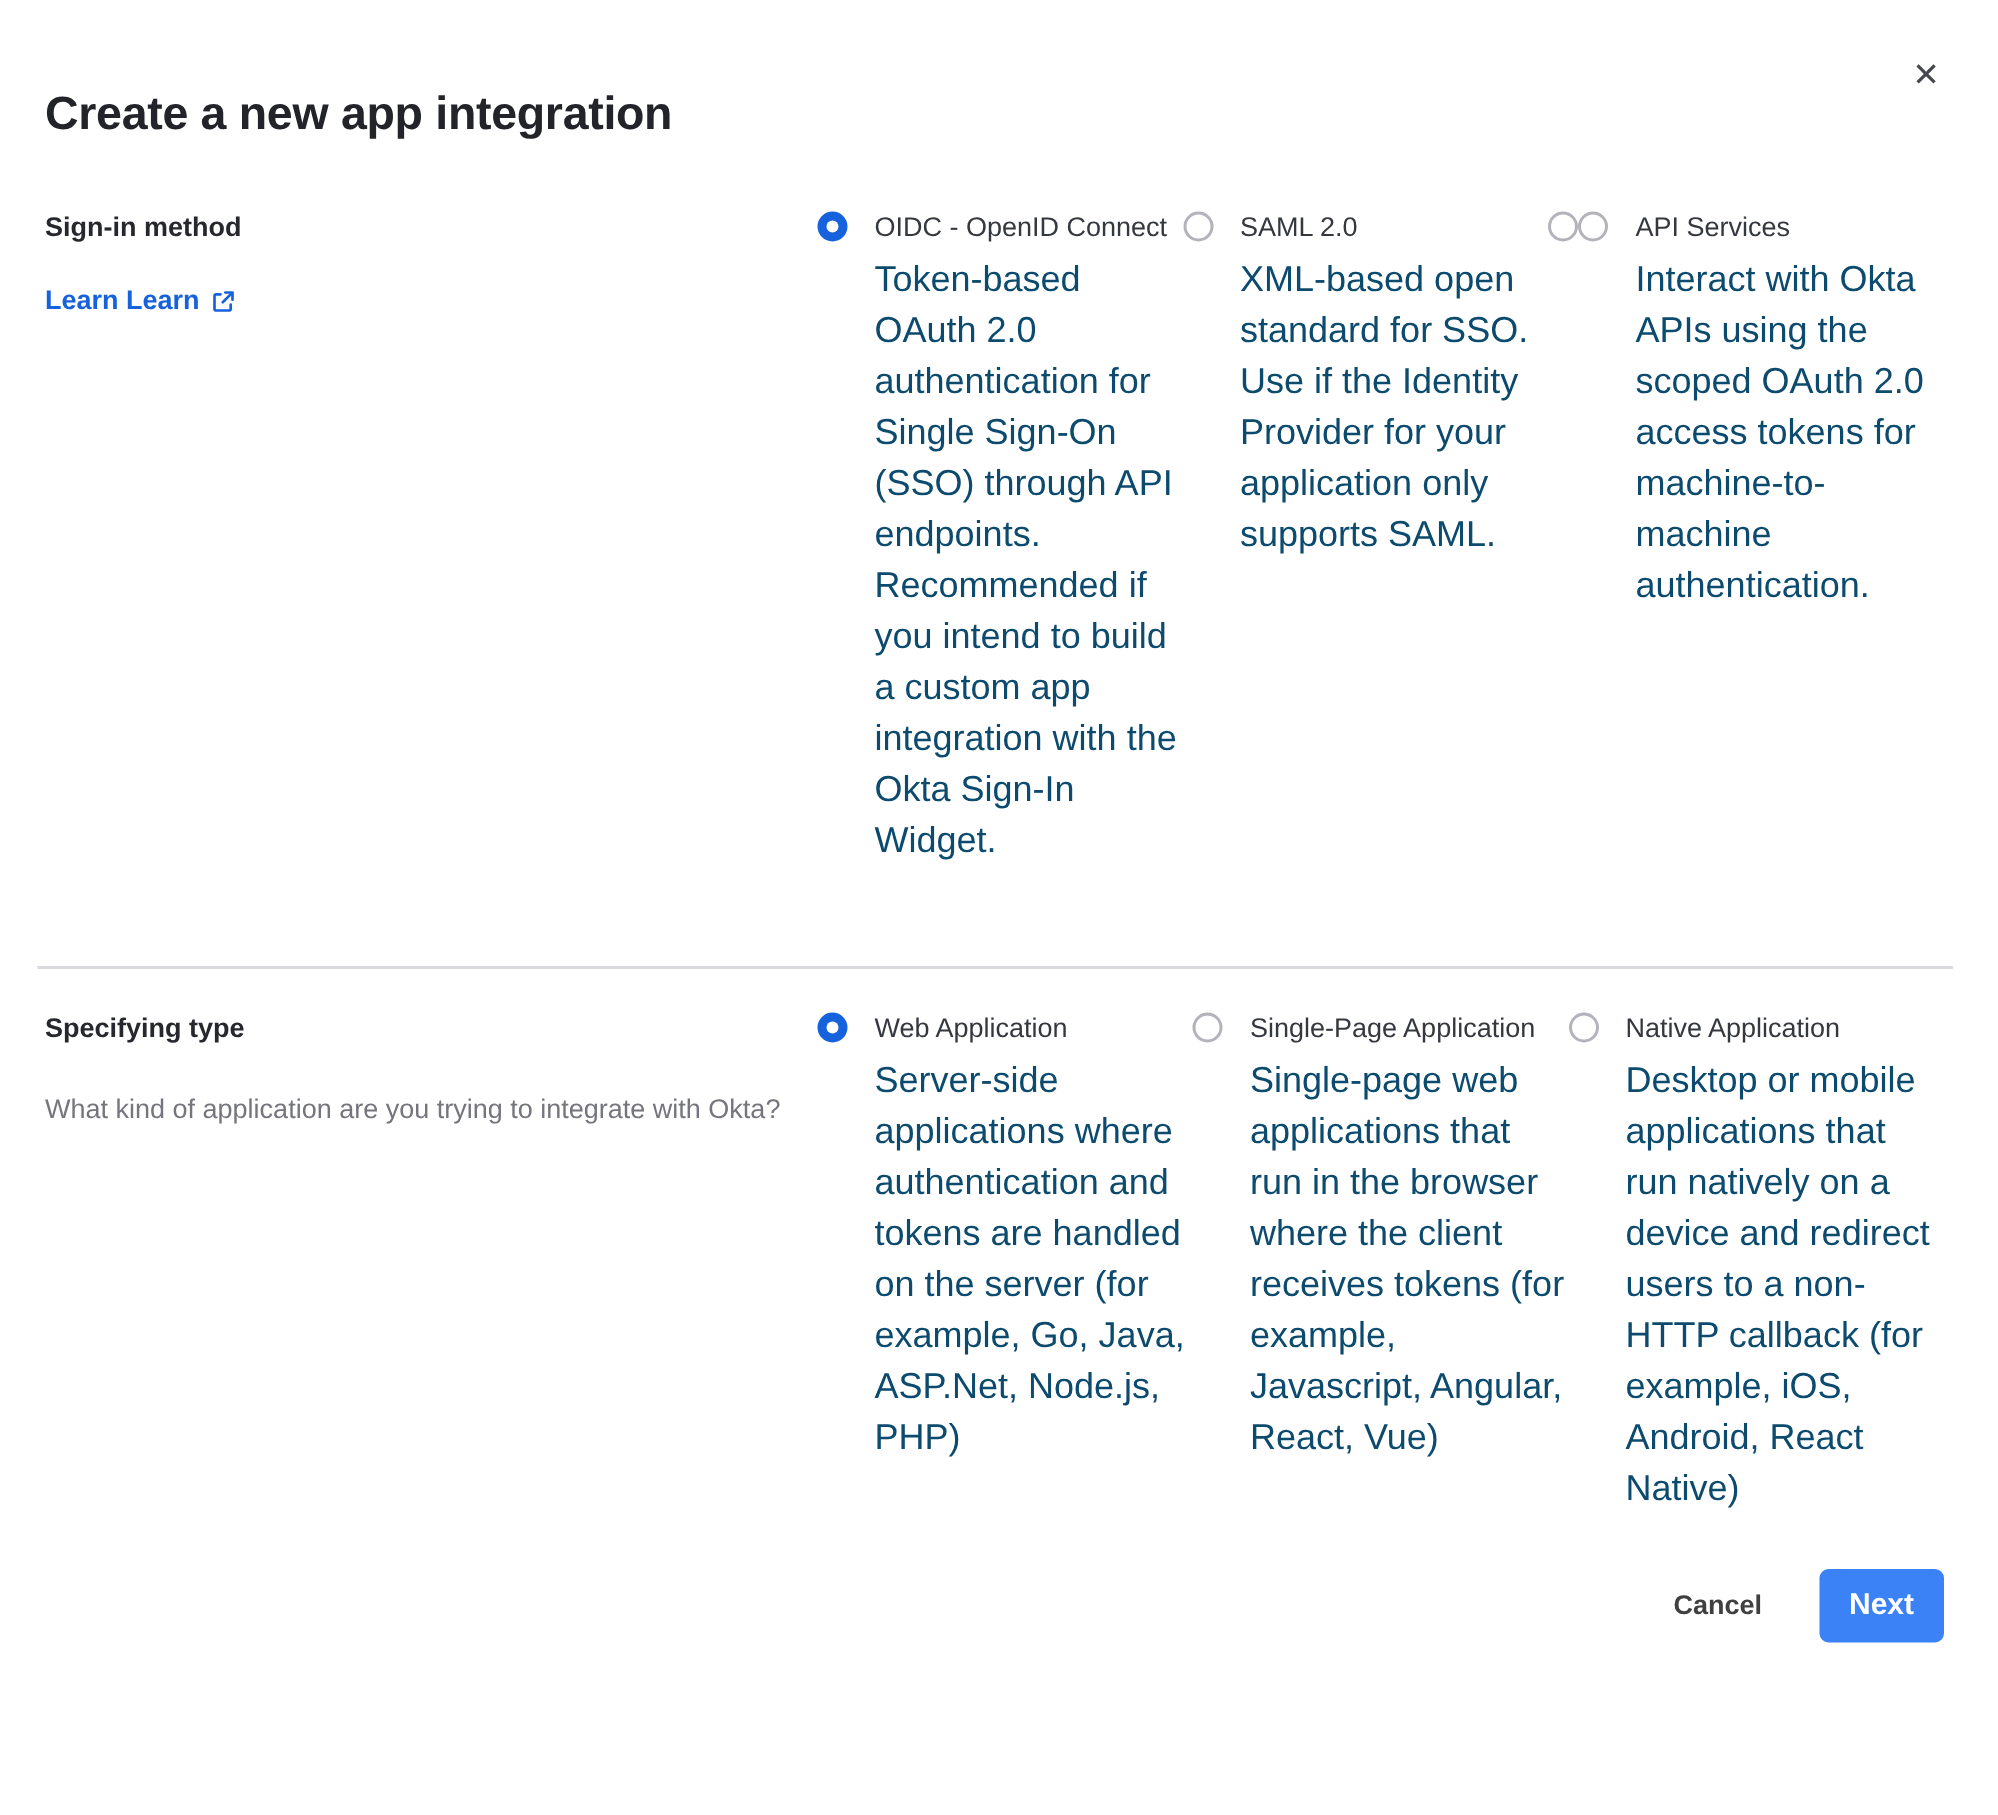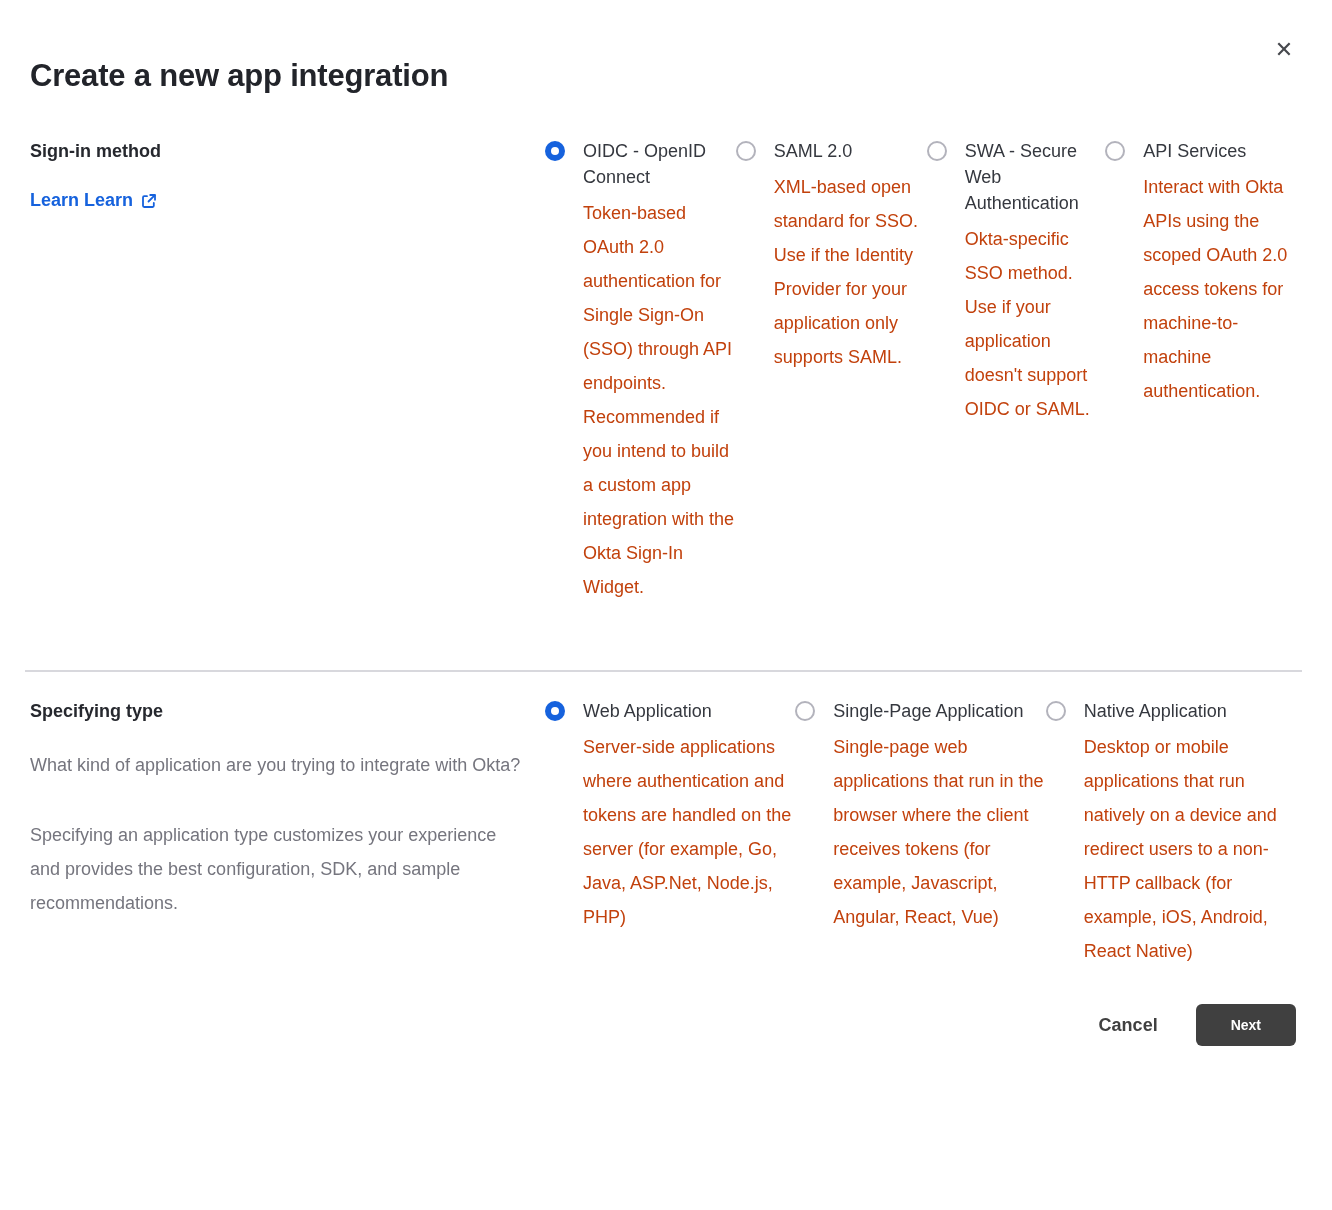--- a/index.html
+++ b/index.html
@@ -105,23 +105,23 @@
   }
   .opt-body { max-width: 705px; }
   .opt-label {
     font-size: 18px;
     line-height: 26px;
     color: #35383f;
     font-weight: 500;
     margin-bottom: 6px;
   }
   .opt-desc {
-    font-size: 18px;
+    font-size: 24px;
     line-height: 34px;
-    color: #c2410c;
+    color: #0c4a6e;
   }
   .divider {
     border: none;
     border-top: 2px solid #d8d8dd;
     margin: 40px -6px 18px -5px;
   }
   .footer {
     margin-top: 36px;
     display: flex;
     justify-content: flex-end;
@@ -131,27 +131,27 @@
     background: transparent;
     border: none;
     color: #404040;
     font-size: 18px;
     font-weight: bold;
     margin-right: 38px;
     cursor: pointer;
     font-family: "Liberation Sans", sans-serif;
   }
   .next-btn {
-    background: #404040;
+    background: #3b82f6;
     border: none;
     border-radius: 6px;
     color: #ffffff;
-    font-size: 14px;
-    font-weight: bold;
-    padding: 13px 35px;
+    font-size: 20px;
+    font-weight: bold;
+    padding: 13px 20px;
     cursor: pointer;
     font-family: "Liberation Sans", sans-serif;
   }
 </style>
 </head>
 <body>
 
 <div class="modal">
 
   <button class="close-btn">✕</button>
@@ -185,44 +185,39 @@
       <div class="opt">
         <span class="radio"></span>
         <div class="opt-body">
           <div class="opt-label">SAML 2.0</div>
           <div class="opt-desc">XML-based open standard for SSO. Use if the Identity Provider for your application only supports SAML.</div>
         </div>
       </div>
 
       <div class="opt">
         <span class="radio"></span>
-        <div class="opt-body">
-          <div class="opt-label">SWA - Secure Web Authentication</div>
-          <div class="opt-desc">Okta-specific SSO method. Use if your application doesn't support OIDC or SAML.</div>
-        </div>
       </div>
 
       <div class="opt">
         <span class="radio"></span>
         <div class="opt-body">
           <div class="opt-label">API Services</div>
           <div class="opt-desc">Interact with Okta APIs using the scoped OAuth 2.0 access tokens for machine-to-machine authentication.</div>
         </div>
       </div>
 
     </div>
   </div>
 
   <hr class="divider">
 
   <div class="section" style="margin-top:26px">
     <div class="left-col">
       <div class="left-heading">Specifying type</div>
       <p class="left-para">What kind of application are you trying to integrate with Okta?</p>
-      <p class="left-para">Specifying an application type customizes your experience and provides the best configuration, SDK, and sample recommendations.</p>
     </div>
     <div class="options">
 
       <div class="opt checked">
         <span class="radio"></span>
         <div class="opt-body">
           <div class="opt-label">Web Application</div>
           <div class="opt-desc">Server-side applications where authentication and tokens are handled on the server (for example, Go, Java, ASP.Net, Node.js, PHP)</div>
         </div>
       </div>

